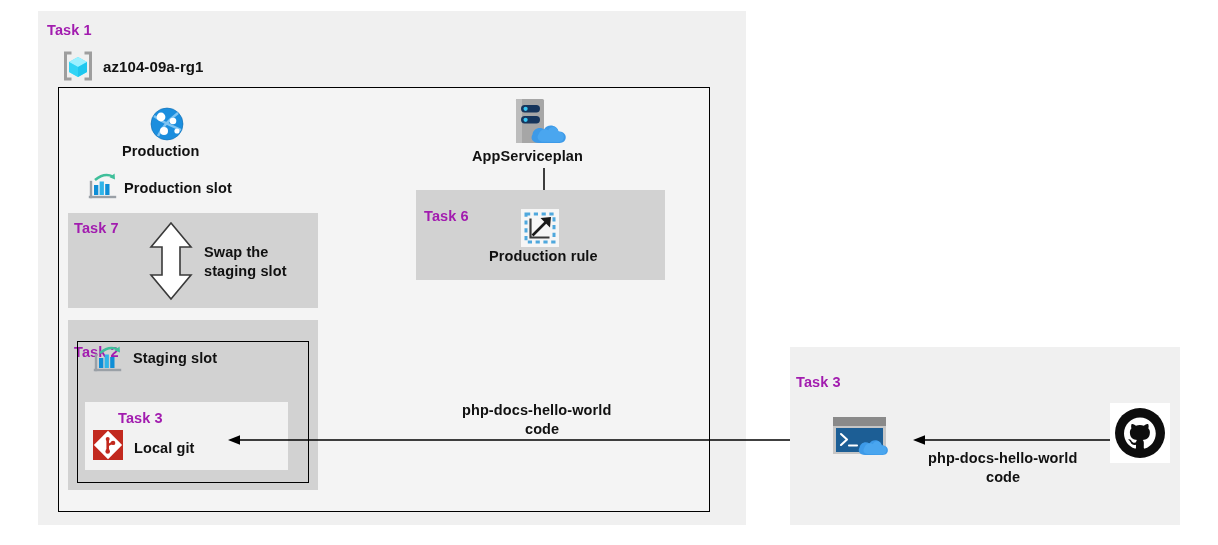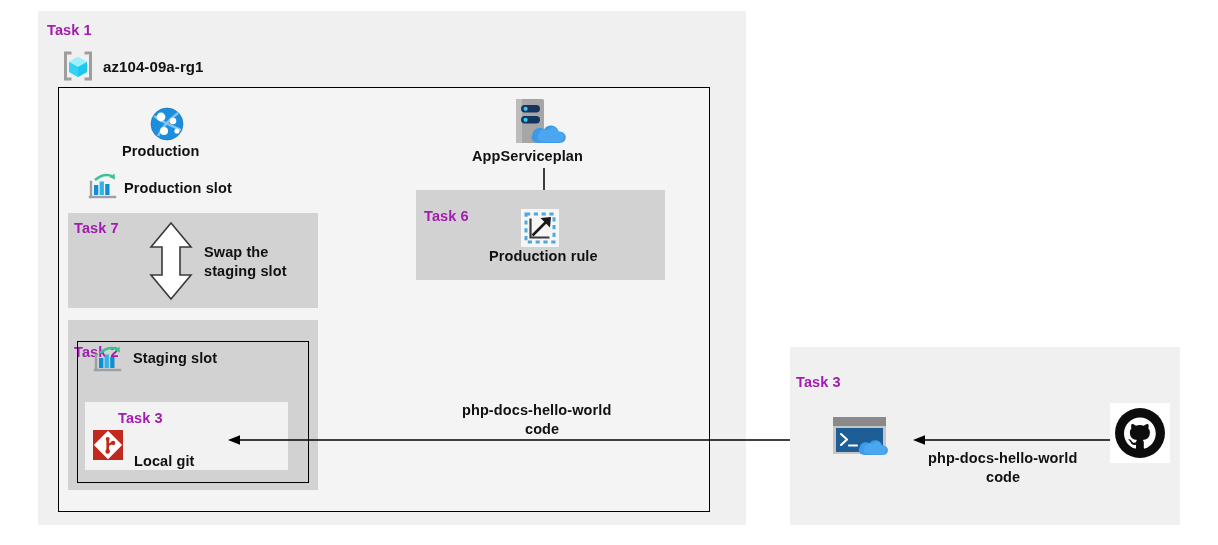--- a/index.html
+++ b/index.html
@@ -154,21 +154,21 @@
       </g>
       <g fill="#c2291e">
         <rect x="13.4" y="8" width="2.6" height="14" rx="0.6"></rect>
         <circle cx="14.7" cy="21.4" r="2.3"></circle>
         <circle cx="20.1" cy="12.9" r="2.2"></circle>
         <circle cx="14.7" cy="9.0" r="2.0"></circle>
         <path d="M14.8 14.3 L19.0 11.6 L20.2 13.4 L15.8 16.1 Z"></path>
       </g>
     </svg>
   </div>
-  <div class="node-label" style="left:134px; top:453px;">Local git</div>
+  <div class="node-label" style="left:134px; top:440px;">Local git</div>
 
   <div class="icon" style="left:512px; top:97px;">
     <svg width="62" height="52" viewBox="0 0 62 52">
       <rect x="4" y="2" width="28" height="44" rx="1.5" fill="#a6a6a6"></rect>
       <rect x="4" y="2" width="6" height="44" fill="#bcbcbc"></rect>
       <rect x="9" y="8" width="19" height="7.5" rx="3.7" fill="#16355c"></rect>
       <circle cx="13.6" cy="11.8" r="2.1" fill="#38c6f4"></circle>
       <rect x="9" y="19" width="19" height="7.5" rx="3.7" fill="#16355c"></rect>
       <circle cx="13.6" cy="22.8" r="2.1" fill="#38c6f4"></circle>
       <path d="M27 46 C20.5 46, 18 41.5, 20.5 37.5 C21 32, 27.5 29, 32 32.5 C35 26.5, 45 27.5, 46.5 34.5 C53 34, 56 40.5, 52 44.5 C50.5 46, 48 46, 46 46 Z" fill="#3d9ae8"></path>

